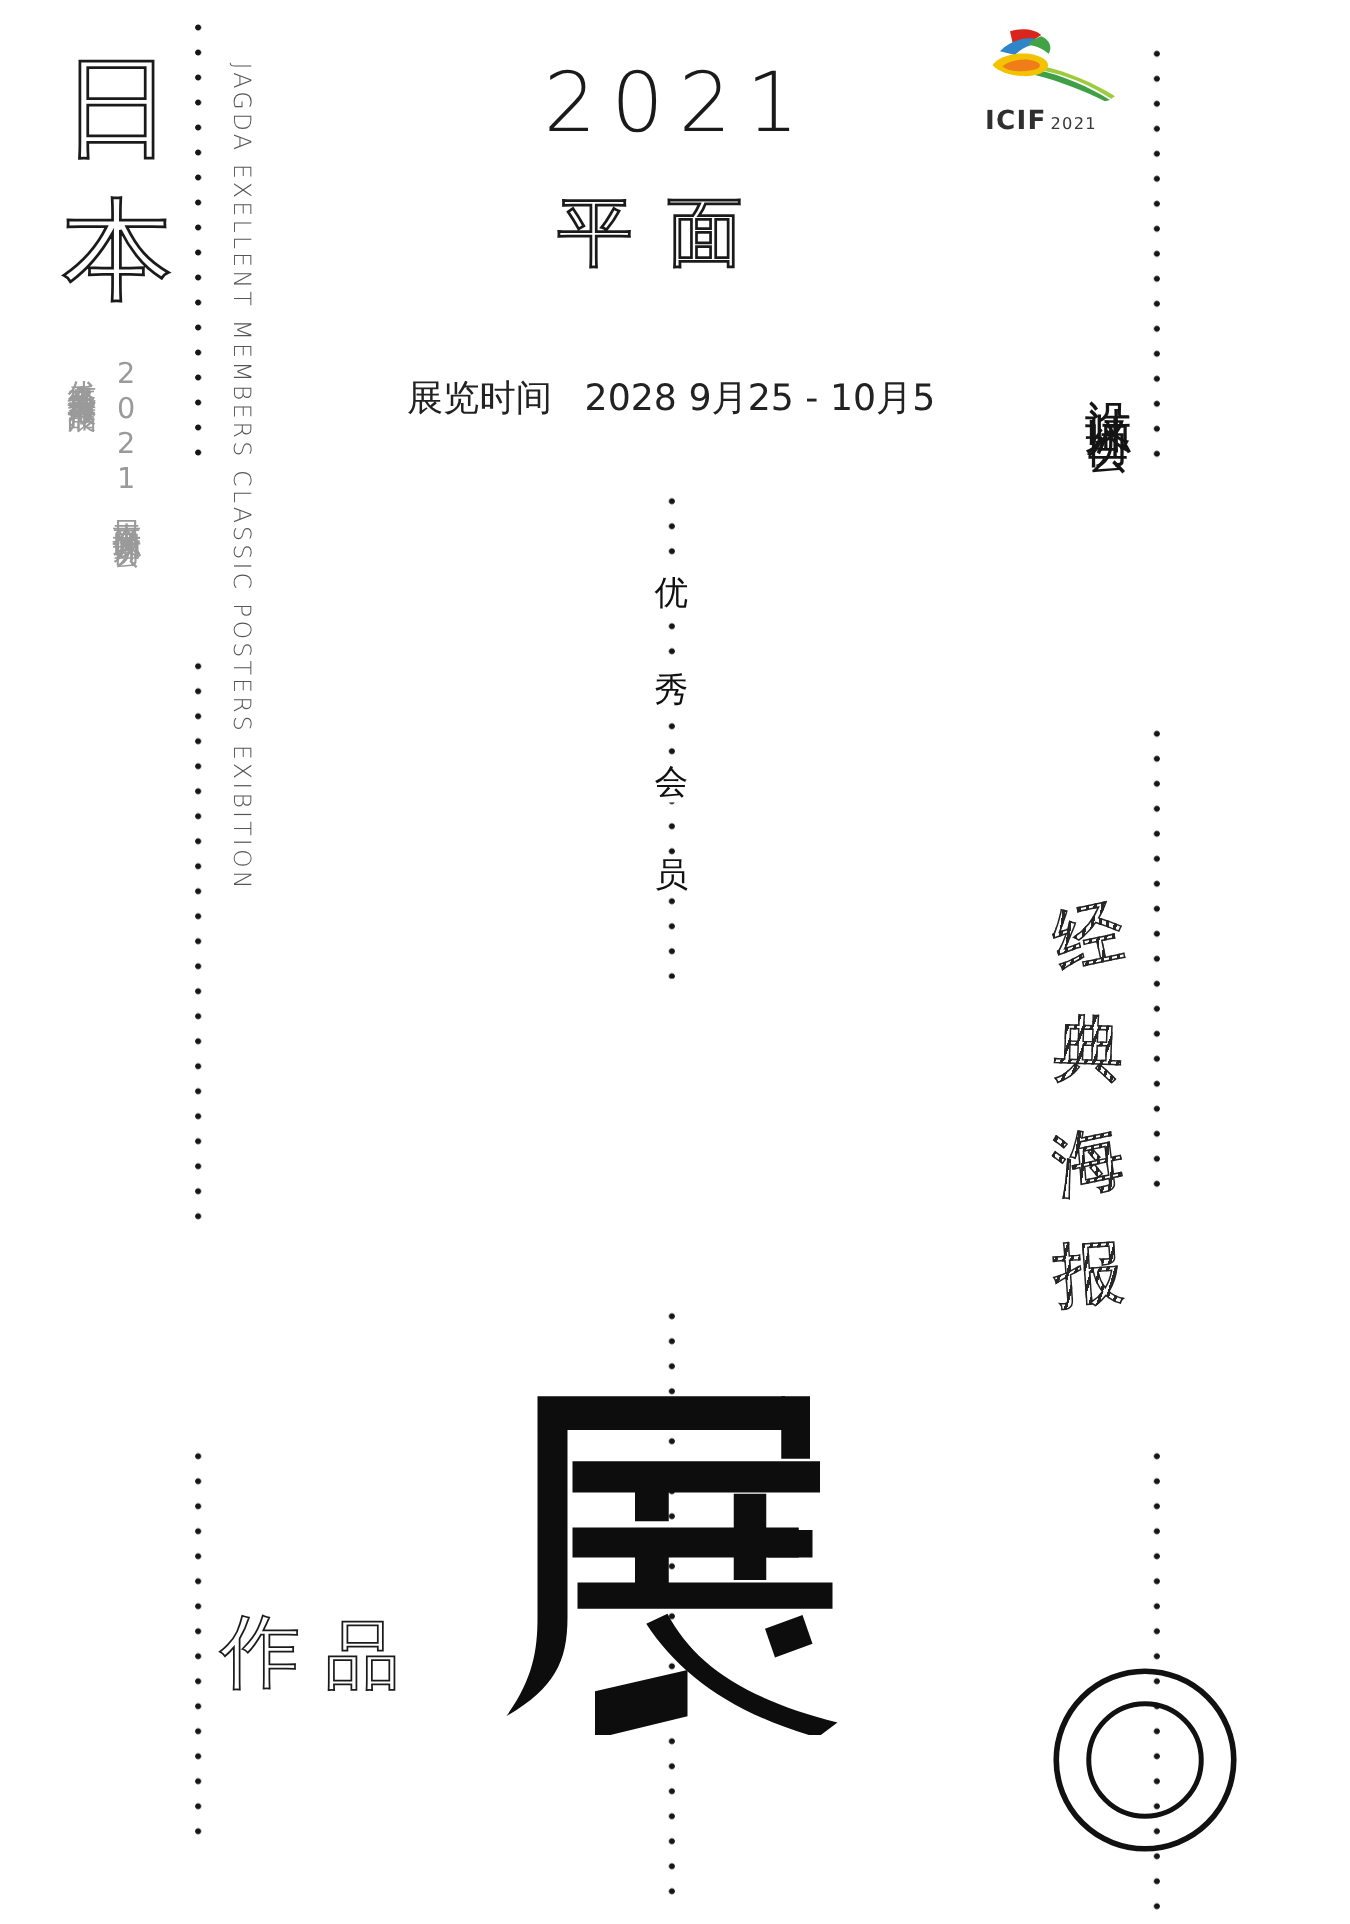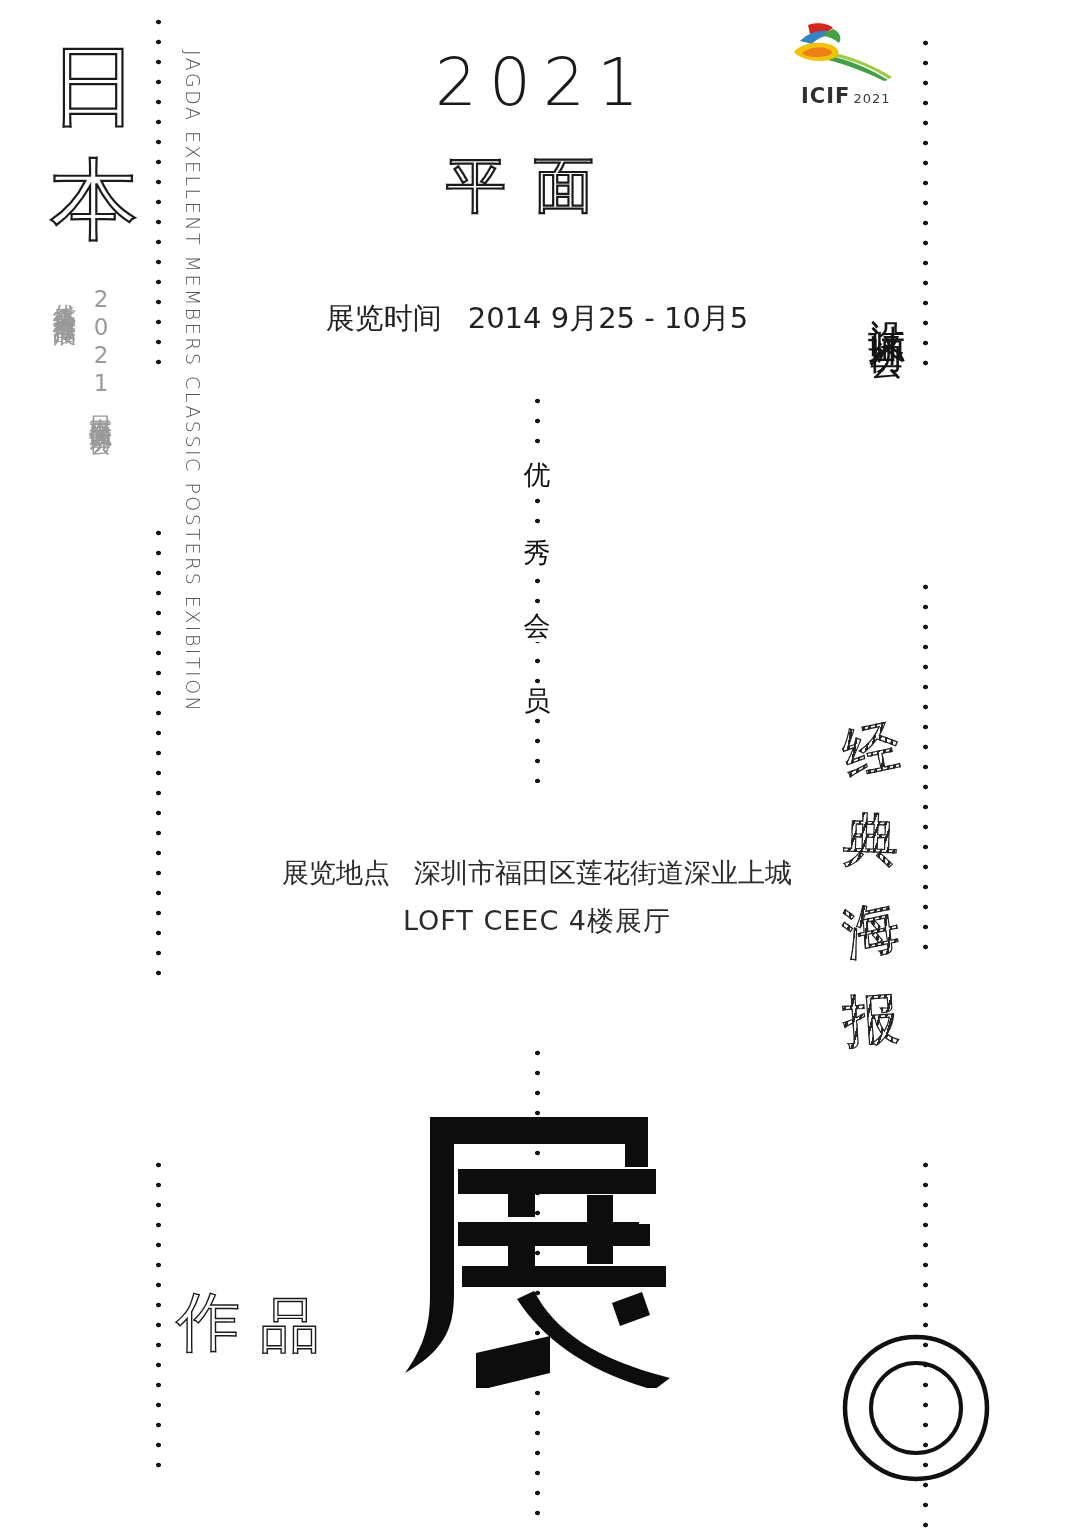--- a/index.html
+++ b/index.html
@@ -40,21 +40,21 @@
 
   .title-year{position:absolute;left:537px;top:44px;transform:translateX(-50%);
     font-size:66px;font-weight:300;letter-spacing:12px;padding-left:12px;color:#1a1a1a;}
   .title-main{position:absolute;left:520px;top:146px;transform:translateX(-50%);
     font-size:60px;letter-spacing:28px;padding-left:28px;white-space:nowrap;}
   .schedule{position:absolute;left:537px;top:299px;transform:translateX(-50%);
     white-space:nowrap;font-size:29px;color:#222;}
   .schedule .lab{margin-right:26px;font-weight:500;text-align:right;}
 
   .icif{position:absolute;left:778px;top:22px;width:130px;}
-  .icif-text{position:absolute;left:10px;top:62px;display:flex;align-items:baseline;white-space:nowrap;margin-left:13px;}
+  .icif-text{position:absolute;left:10px;top:62px;display:flex;align-items:baseline;white-space:nowrap;}
   .icif-name{font-size:21px;font-weight:bold;color:#2f2f2f;letter-spacing:1px;}
   .icif-year{font-size:13px;color:#3a3a3a;margin-left:3px;letter-spacing:1px;}
 
   .assoc-right{position:absolute;left:861px;top:290px;font-size:37px;letter-spacing:6px;color:#141414;}
 
   .classic-col{position:absolute;left:843px;top:722px;width:62px;display:flex;flex-direction:column;
     gap:34px;font-size:56px;line-height:1;}
   .hatch{color:#222;}
   @supports ((-webkit-background-clip: text) or (background-clip: text)){
     .hatch{background:repeating-linear-gradient(110deg,#2a2a2a 0 2.5px,#ffffff 2.5px 6px);
@@ -110,21 +110,21 @@
 
   <div class="jagda-en">JAGDA EXELLENT MEMBERS CLASSIC POSTERS EXIBITION</div>
 
   <div class="col-assoc v-upright">2021日本平面设计师协会</div>
   <div class="col-exhib v-upright">优秀会员经典海报作品展</div>
 
   <div class="title-year">2021</div>
   <div class="title-main"><span class="outline-char">平面</span></div>
 
   <div class="schedule">
-    <span class="lab">展览时间</span><span>2014 9月25 - 10月5</span>
+    <span class="lab">展览时间</span><span>2028 9月25 - 10月5</span>
   </div>
 
   <div class="icif">
     <svg width="120" height="60" viewBox="0 0 120 60">
       <path d="M56 31 C76 35 98 45 114 55 L111 57 C96 47 76 38 54 34 Z" fill="#9ccb3b"></path>
       <path d="M52 34 C72 38 94 48 110 58 L106 59 C90 51 70 43 50 38 Z" fill="#3fa047"></path>
       <path d="M30 3 C38 0 50 1 55 6 L38 17 L32 12 Z" fill="#d9261c"></path>
       <path d="M22 19 C32 8 50 6 58 12 C52 12 40 15 34 22 Z" fill="#2e86c9"></path>
       <path d="M55 7 C62 10 64 16 61 21 C56 17 50 14 44 14 C48 10 52 8 55 7 Z" fill="#41a346"></path>
       <path d="M16 30 C22 22 38 19 50 22 C62 25 64 33 54 37 C44 41 24 39 16 30 Z" fill="#f3c200"></path>
@@ -143,26 +143,20 @@
     <span class="hatch">典</span>
     <span class="hatch">海</span>
     <span class="hatch">报</span>
   </div>
 
   <span class="mid-char mc1">优</span>
   <span class="mid-char mc2">秀</span>
   <span class="mid-char mc3">会</span>
   <span class="mid-char mc4">员</span>
 
-  <div class="location">
-    <div>
-      <span class="lab">展览地点</span><span>深圳市福田区莲花街道深业上城</span>
-    </div>
-    <div class="line2">LOFT CEEC 4楼展厅</div>
-  </div>
 
   <svg class="zhan-svg" width="285" height="285" viewBox="0 0 285 285" role="img" aria-label="展">
     <g fill="#0d0d0d">
       <rect x="37" y="14" width="198" height="27"></rect>
       <rect x="232" y="14" width="23" height="50"></rect>
       <rect x="65" y="66" width="198" height="25"></rect>
       <rect x="115" y="89" width="27" height="25"></rect>
       <rect x="194" y="92" width="26" height="69"></rect>
       <rect x="65" y="119" width="181" height="24"></rect>
       <rect x="221" y="121" width="36" height="22"></rect>

